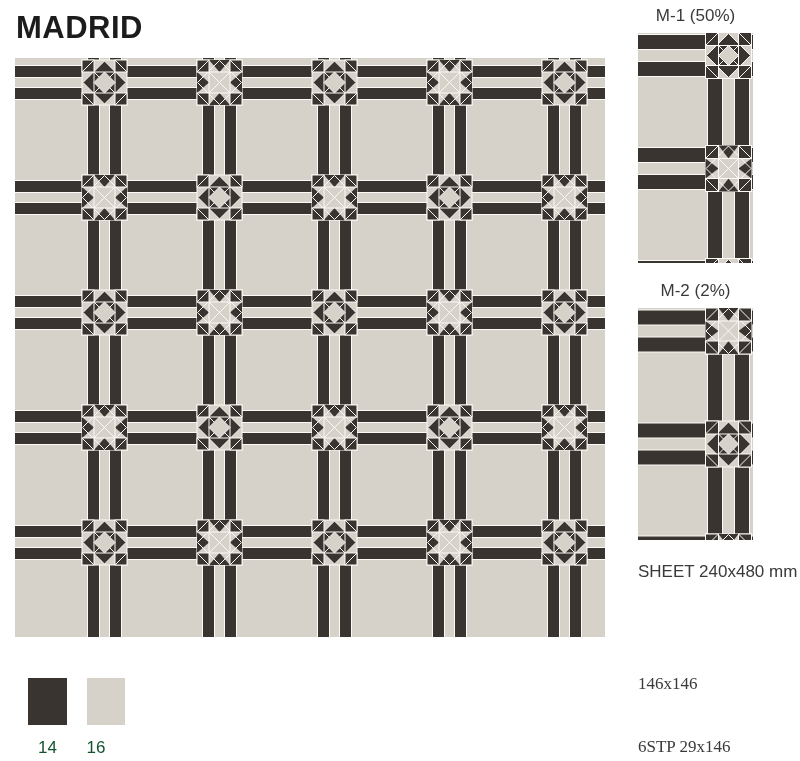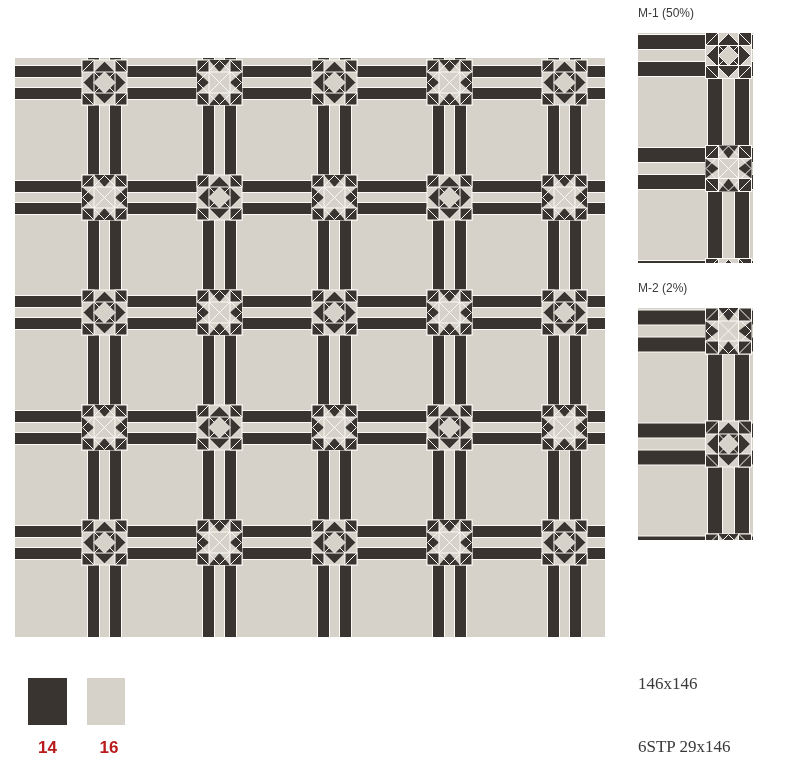--- a/index.html
+++ b/index.html
@@ -2,32 +2,33 @@
 <html><head>
 <meta charset="utf-8">
 <style>
   html,body{margin:0;padding:0;background:#ffffff;}
   #page{position:relative;width:800px;height:761px;background:#ffffff;
         font-family:"Liberation Sans", sans-serif;overflow:hidden;}
   .title{position:absolute;left:16px;top:10px;font-size:31px;font-weight:700;
          letter-spacing:0.5px;color:#1c1c1c;}
   .panel{position:absolute;overflow:hidden;}
   .panel svg{display:block;}
-  .side-label{position:absolute;width:115px;text-align:left;font-size:12px;
+  .side-label{position:absolute;width:115px;text-align:center;font-size:17px;
               color:#3a3a3a;}
   .txt{position:absolute;font-size:17px;color:#3a3a3a;white-space:pre;}
   .specs div{line-height:22.5px;font-family:Liberation Serif, serif;}
   .swatch{position:absolute;}
-  .swatch-label{position:absolute;font-size:17px;color:#b91c1c;text-align:center;font-weight:bold;}
+  .swatch-label{position:absolute;font-size:17px;color:#14532d;text-align:center;}
 </style>
 </head>
 <body>
 
 <div id="page">
 
+  <div class="title">MADRID</div>
 
   <div id="panel-main" class="panel" style="left:15px;top:58px;width:590px;height:579px;">
       <svg width="590" height="579" viewBox="0 0 590 579">
         <rect x="0" y="0" width="590" height="579" fill="#d6d2c9"></rect>
         <rect x="72.5" y="-1" width="12" height="581" fill="#3a3430" stroke="#fbfaf6" stroke-width="1"></rect>
         <rect x="94.5" y="-1" width="12" height="581" fill="#3a3430" stroke="#fbfaf6" stroke-width="1"></rect>
         <rect x="187.5" y="-1" width="12" height="581" fill="#3a3430" stroke="#fbfaf6" stroke-width="1"></rect>
         <rect x="209.5" y="-1" width="12" height="581" fill="#3a3430" stroke="#fbfaf6" stroke-width="1"></rect>
         <rect x="302.5" y="-1" width="12" height="581" fill="#3a3430" stroke="#fbfaf6" stroke-width="1"></rect>
         <rect x="324.5" y="-1" width="12" height="581" fill="#3a3430" stroke="#fbfaf6" stroke-width="1"></rect>
@@ -612,28 +613,29 @@
           <rect x="0" y="33" width="13" height="13" fill="#3a3430" stroke="#fbfaf6" stroke-width="1"></rect>
           <rect x="33" y="33" width="13" height="13" fill="#3a3430" stroke="#fbfaf6" stroke-width="1"></rect>
           <line x1="0" y1="13" x2="13" y2="0" stroke="#fbfaf6" stroke-width="1"></line>
           <line x1="33" y1="0" x2="46" y2="13" stroke="#fbfaf6" stroke-width="1"></line>
           <line x1="0" y1="33" x2="13" y2="46" stroke="#fbfaf6" stroke-width="1"></line>
           <line x1="33" y1="46" x2="46" y2="33" stroke="#fbfaf6" stroke-width="1"></line>
         </g>
       </svg>
     </div>
 
+  <div class="txt" style="left:638px;top:562px;">SHEET 240x480 mm</div>
 
   <div class="txt specs" style="left:638px;top:633px;">
     <div>146x146</div>
     <div>6STP 29x146</div>
     
     
   </div>
 
   <div class="txt" style="left:638px;top:735px;margin-top:43px;">JOINT 2,0 (mm)</div>
 
   <div class="swatch" id="swatch-dark" style="left: 28px; top: 678px; width: 39px; height: 47px; background: rgb(58, 52, 48);"></div>
   <div class="swatch" id="swatch-light" style="left: 87px; top: 678px; width: 38px; height: 47px; background: rgb(214, 210, 201);"></div>
   <div class="swatch-label" style="left:28px;top:738px;width:39px;">14</div>
-  <div class="swatch-label" style="left:90px;top:738px;width:38px;">16</div>
+  <div class="swatch-label" style="left:77px;top:738px;width:38px;">16</div>
 
 </div>
 
 </body></html>

